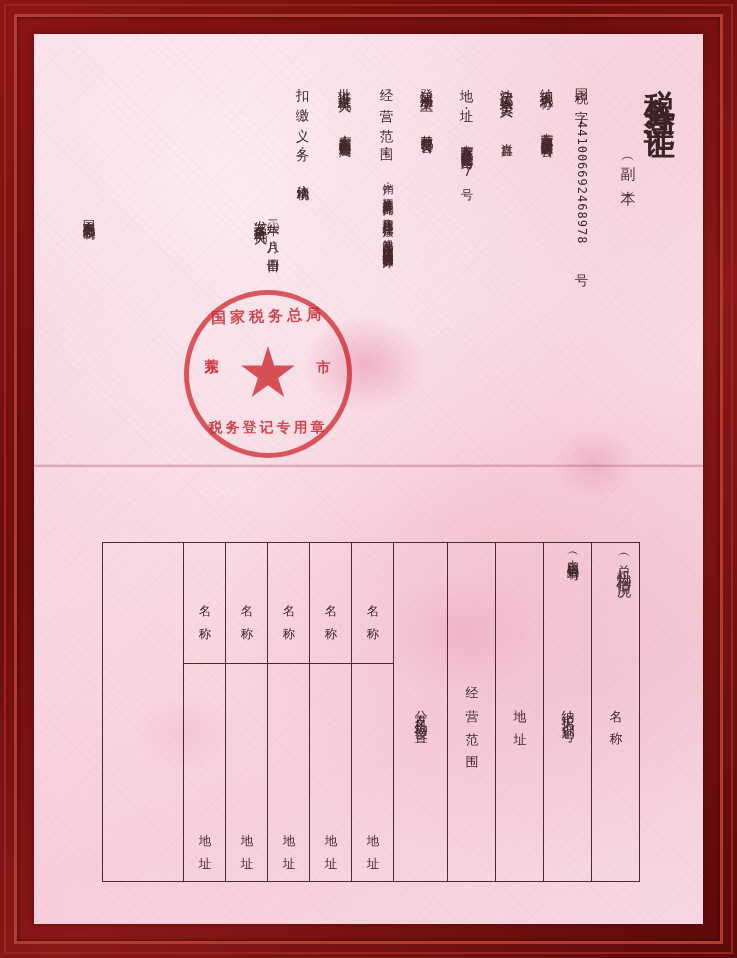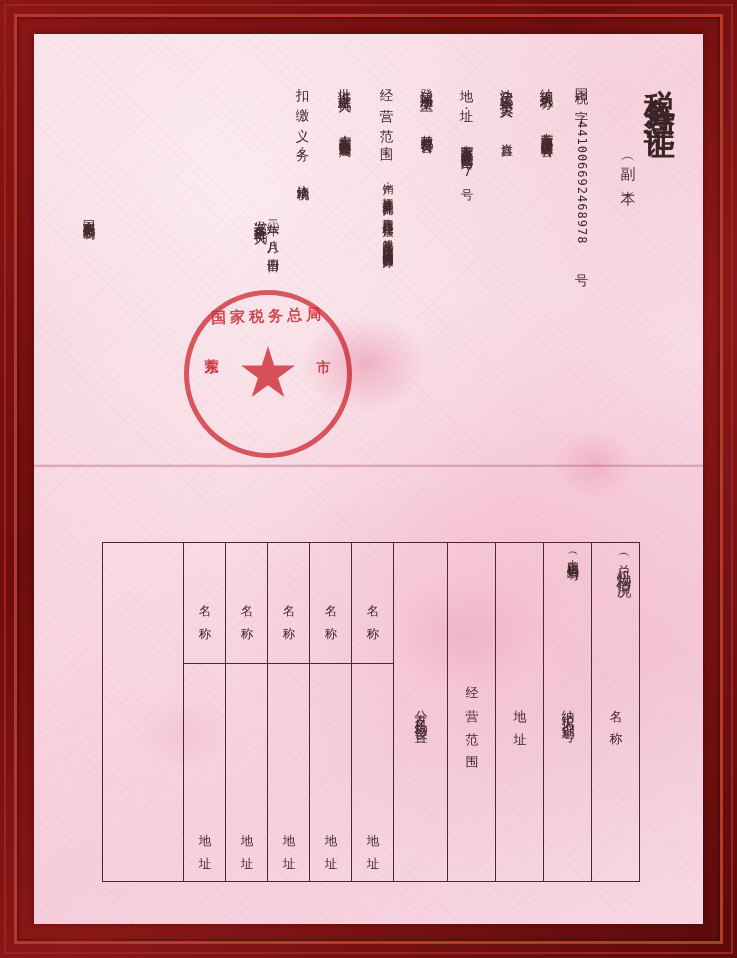--- a/index.html
+++ b/index.html
@@ -339,20 +339,21 @@
 
       <div class="field-col" style="right:604px; top:176px;">
         <span class="field-value">国家税务总局监制</span>
       </div>
 
       <div id="official-seal">
         <div id="seal-top-text">国家税务总局</div>
         <div id="seal-left-text">东莞</div>
         <div id="seal-right-text">市</div>
         <div id="seal-star"></div>
+        <div id="seal-bottom-text">税务登记专用章</div>
       </div>
     </div>
 
     <div id="bottom-section">
 
       <div id="branch-title">（总机构情况）</div>
 
       <div id="branch-table">
 
         <div class="tcol narrow" style="width:48px;">

